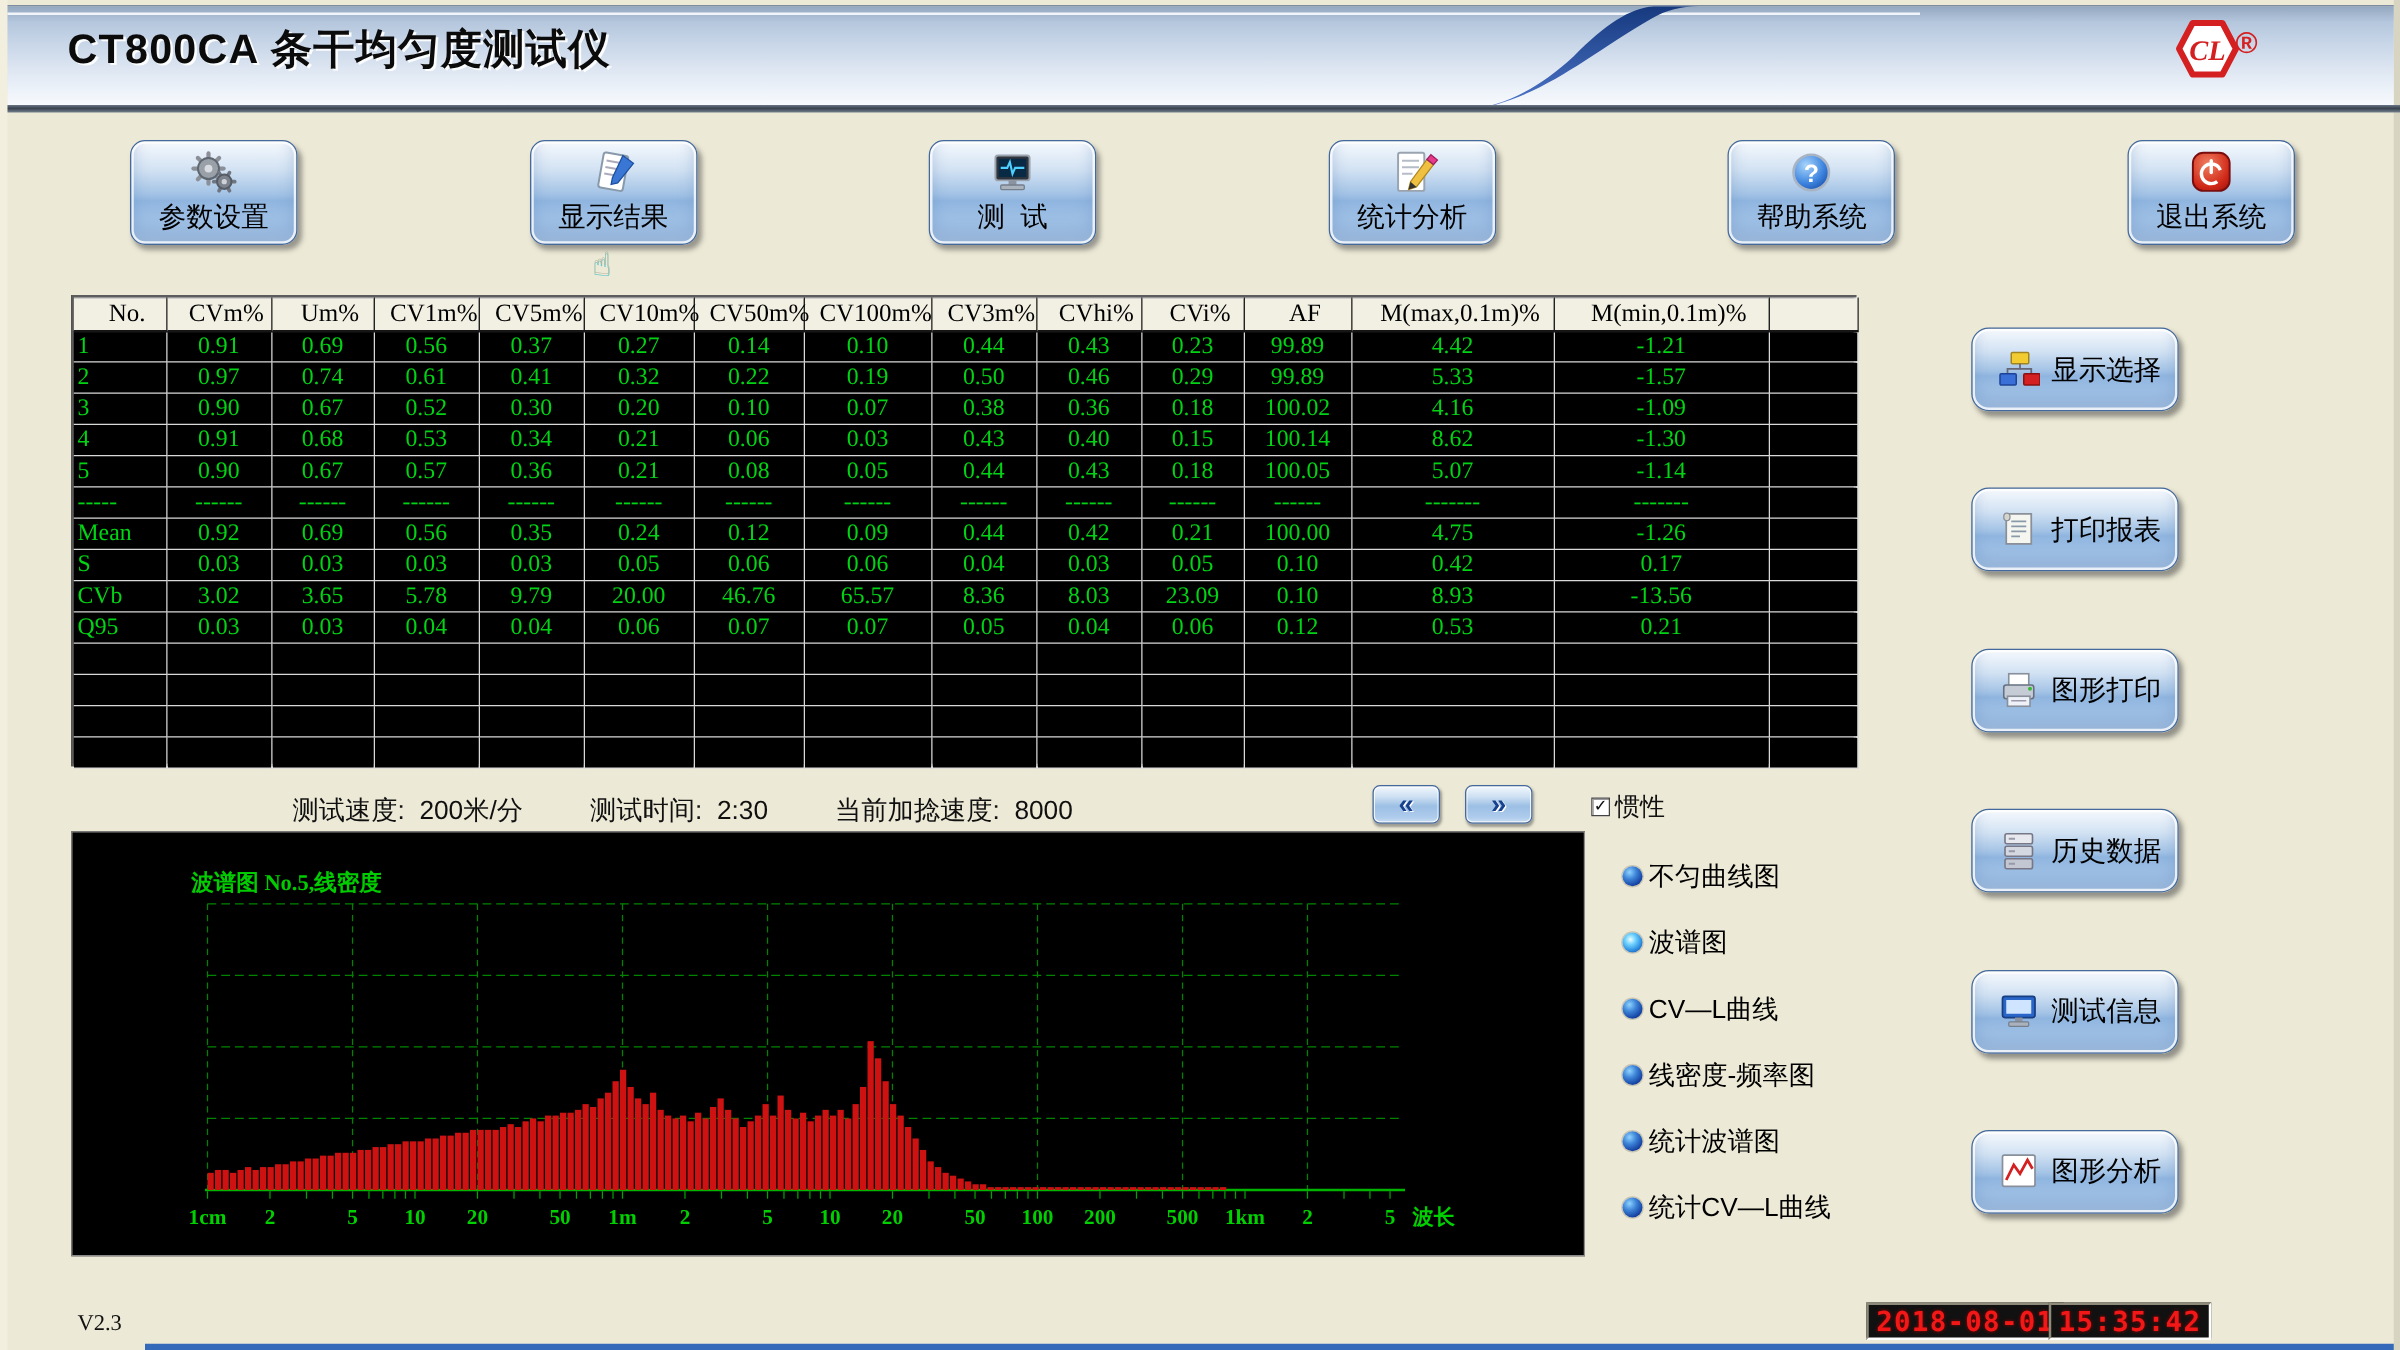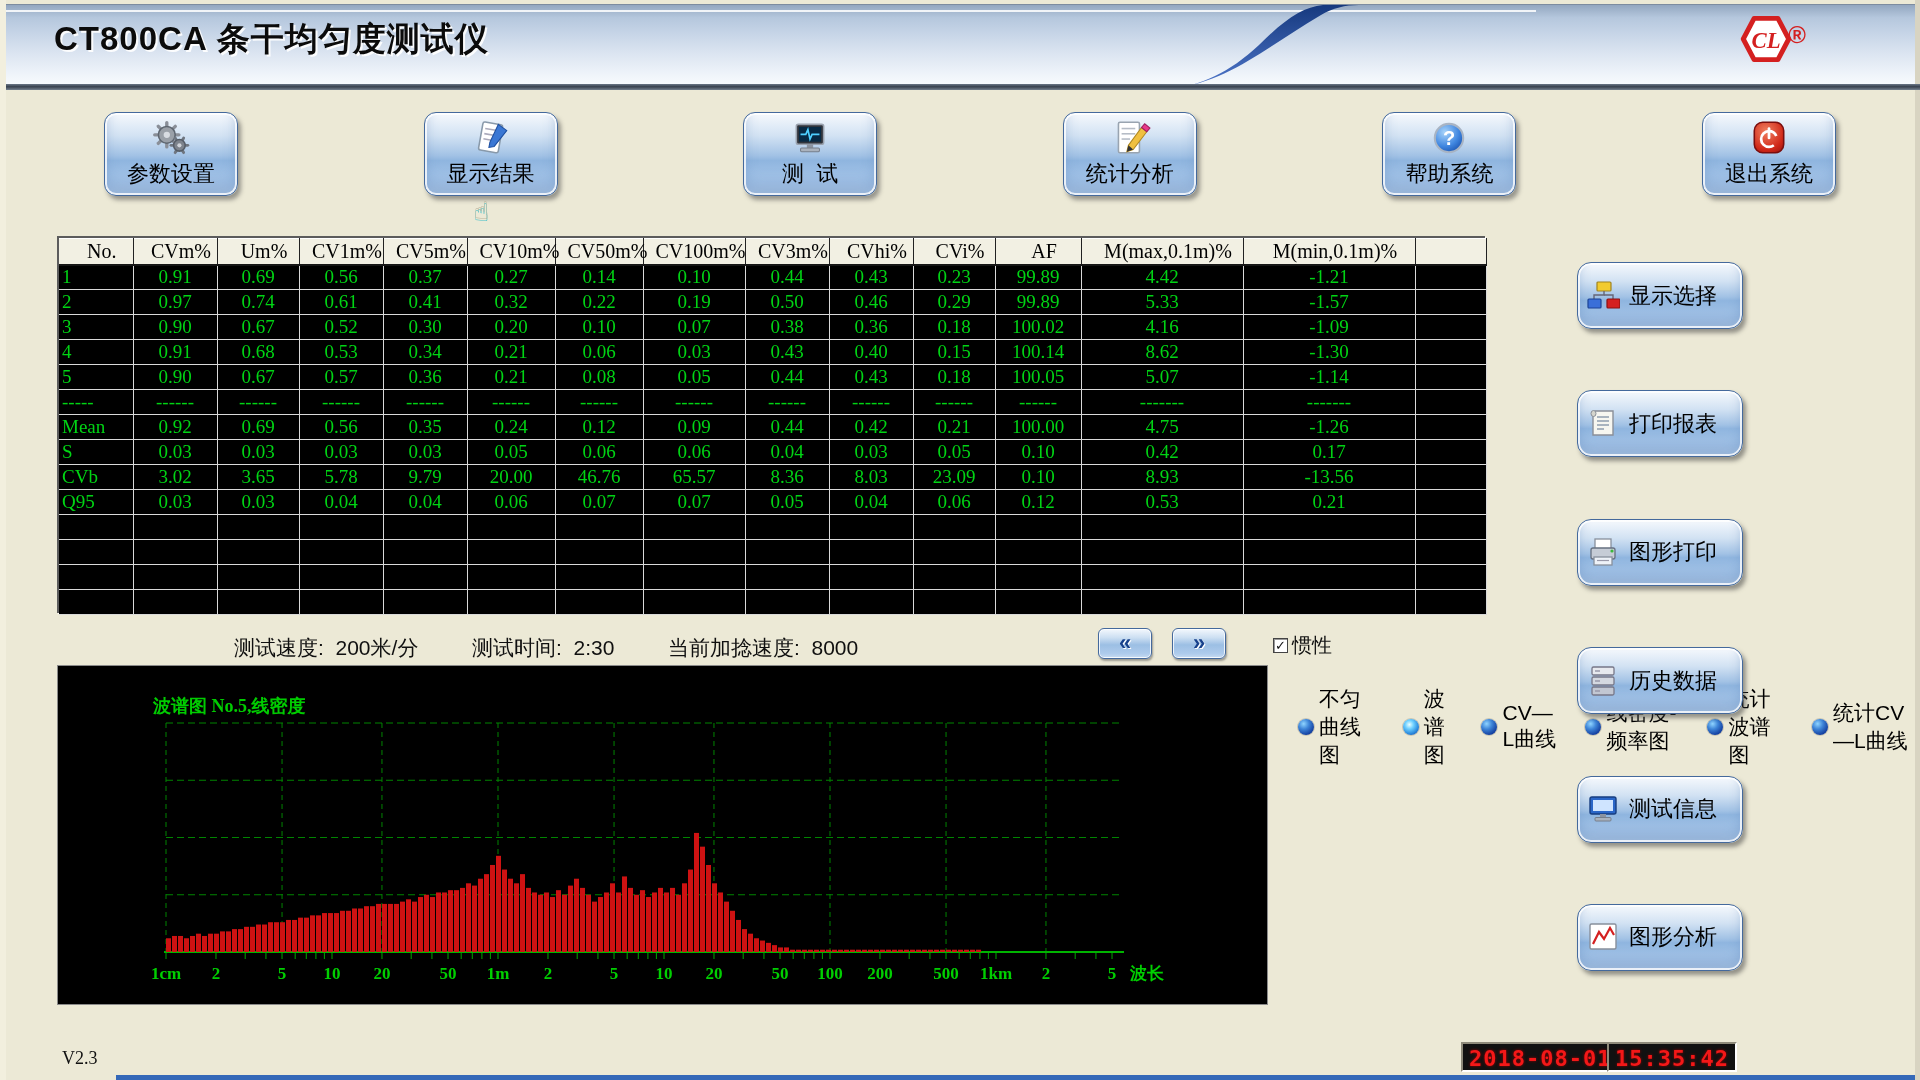--- a/index.html
+++ b/index.html
@@ -57,43 +57,43 @@
     font-family:"DejaVu Sans",sans-serif;font-size:13px;font-weight:bold;color:#111;line-height:14px;text-align:center;}
   .inertia-label{font-size:20px;color:#101010;}
 
   
   .chart-panel{position:absolute;left:51px;top:665px;width:1211px;height:340px;background:#000;
     border:1px solid #8a8a8a;}
   .chart-title{font-family:"Liberation Serif",serif;font-size:18px;font-weight:bold;}
   .axis-label{font-family:"Liberation Serif",serif;font-size:17px;font-weight:bold;}
 
   
-  .radio-group{position:absolute;left:1292px;top:714px;display:flex;flex-direction:row;gap:27px;}
+  .radio-group{position:absolute;left:1292px;top:688px;display:flex;flex-direction:column;gap:27px;}
   .radio-item{display:flex;align-items:center;gap:5px;height:26px;cursor:pointer;}
   .sphere{width:16px;height:16px;border-radius:50%;flex:0 0 16px;
     background:radial-gradient(circle at 35% 30%,#8fd4ff 0%,#3e85d8 35%,#123d9e 75%,#06205c 100%);
     box-shadow:0 0 0 1px #c9c5b2;}
   .sphere.selected{background:radial-gradient(circle at 40% 35%,#eaffff 0%,#6fd0ff 30%,#2f8fe0 62%,#0a3a9a 100%);}
   .radio-label{font-size:21px;color:#000;}
 
   
   .side-menu{position:absolute;left:1571px;top:262px;width:166px;height:709px;display:flex;
     flex-direction:column;justify-content:space-between;}
   .side-btn{width:166px;height:67px;border-radius:14px;border:1px solid #44699c;cursor:pointer;
     background:linear-gradient(180deg,#F6F9FD 0%,#D2E2F3 28%,#A2C2E5 52%,#8FB5DF 58%,#A8C7EA 84%,#C6DAF1 100%);
     box-shadow:inset 0 0 0 2px rgba(255,255,255,.8), inset 0 -10px 12px rgba(96,136,186,.45), 3px 4px 4px rgba(60,60,60,.5);
-    display:flex;align-items:center;justify-content:flex-start;gap:9px;padding-left:8px;}
+    display:flex;align-items:center;justify-content:flex-start;gap:9px;padding-left:20px;}
   .side-label{font-size:22px;color:#000;white-space:nowrap;}
 
   
   .version{position:absolute;left:56px;top:1048px;font-family:"Liberation Serif",serif;font-size:18px;color:#111;}
   .led{position:absolute;top:1042px;height:30px;background:#111;color:#F31818;
     font-family:"DejaVu Sans Mono",monospace;font-size:22px;font-weight:bold;letter-spacing:1px;
     padding:2px 6px 0 6px;text-shadow:0 0 3px #900;
-    border-top:2px solid #8e8a7a;border-left:2px solid #8e8a7a;border-bottom:2px solid #fff;border-right:2px solid #fff;}
+    border-top:2px solid #8e8a7a;border-left:2px solid #8e8a7a;border-bottom:2px solid #fff;border-right:2px solid #fff;margin-left:32px;}
   .led-date{left:1455px;}
   .led-time{left:1601px;}
   .bottom-edge{position:absolute;left:110px;right:0;bottom:0;height:5px;background:#3468b8;}
 </style>
 </head>
 <body>
 
 <div class="screen">
 
   <div class="titlebar">

